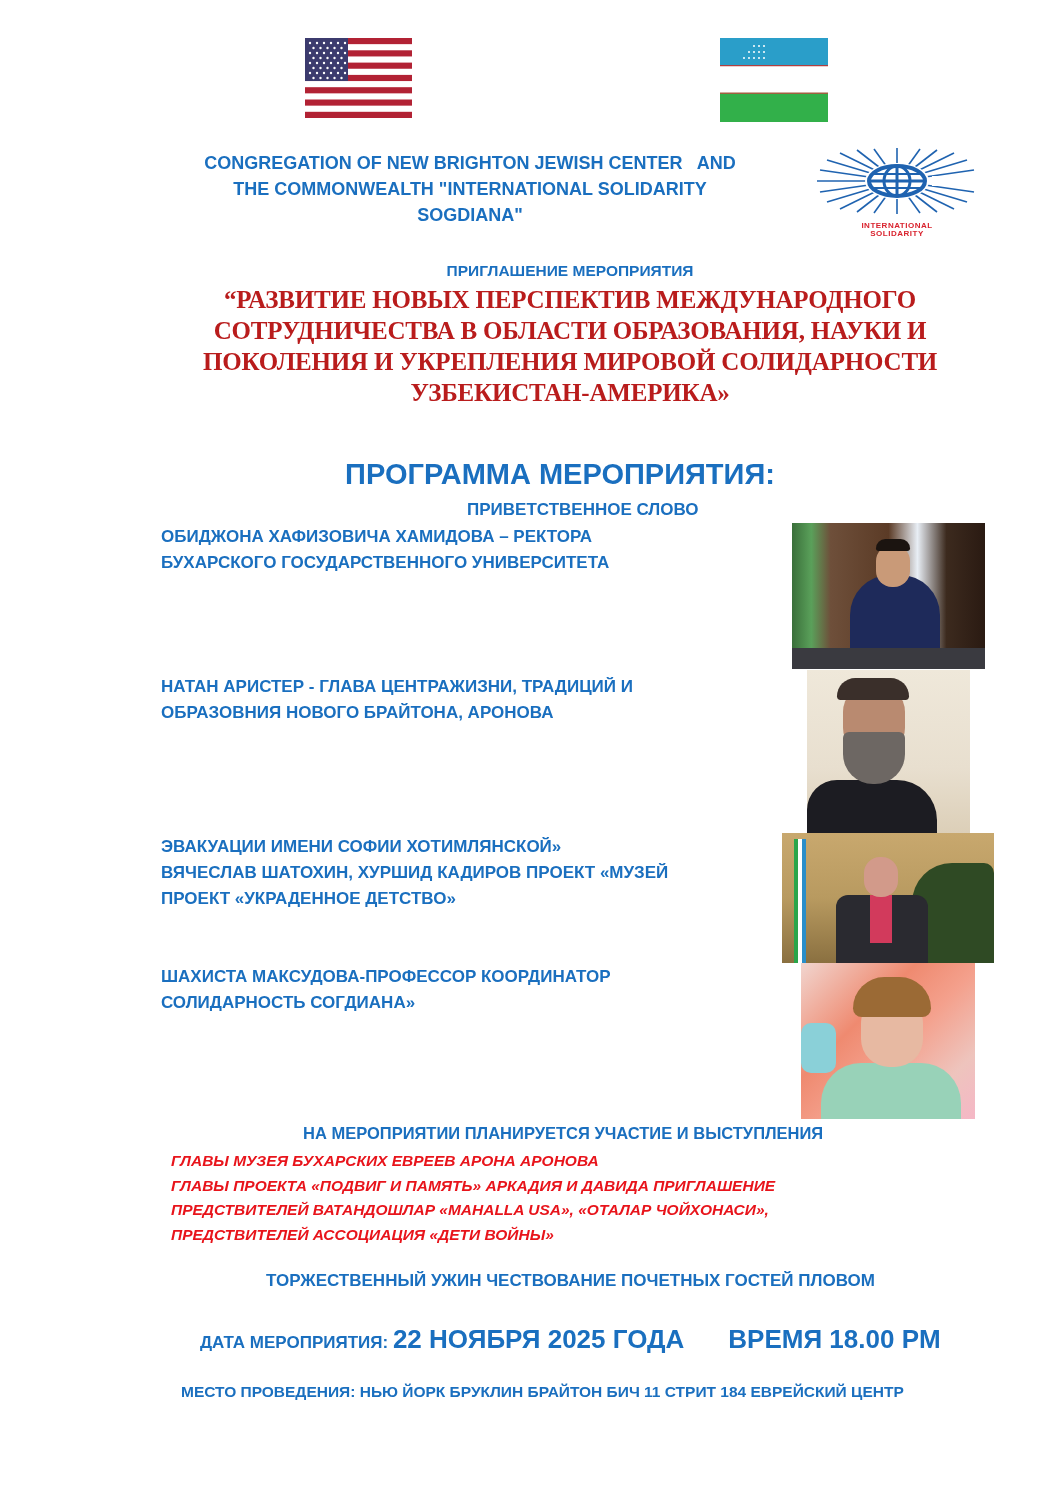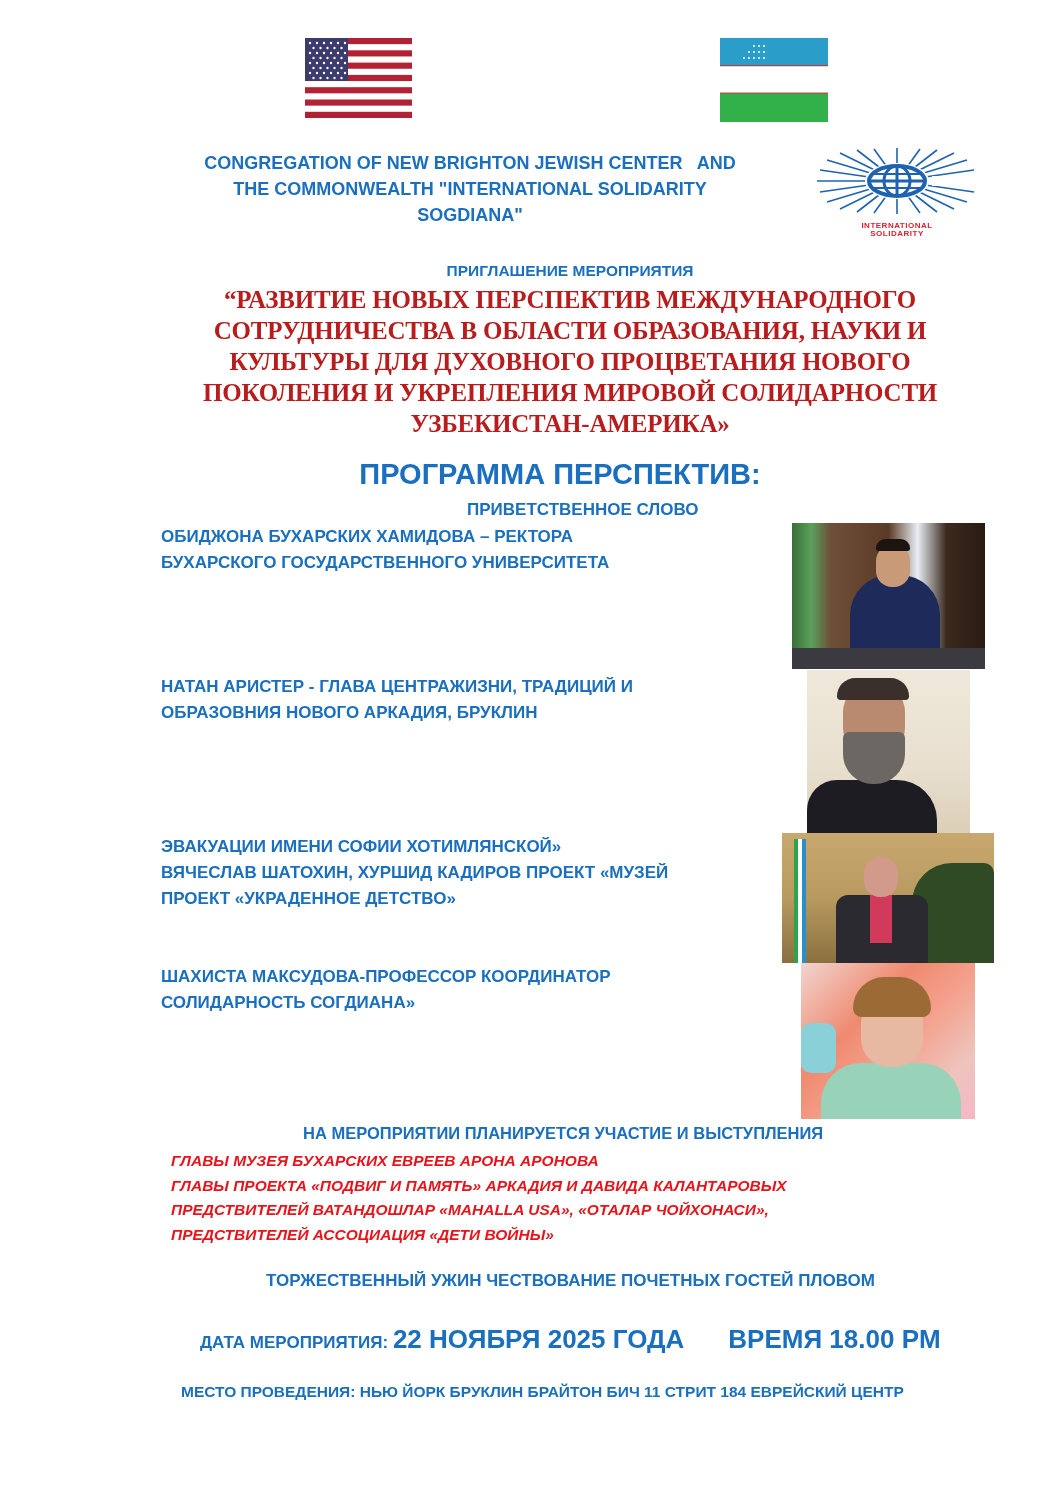--- a/index.html
+++ b/index.html
@@ -170,42 +170,41 @@
     <line x1="60" y1="40" x2="110" y2="40" stroke="#1f63b0" stroke-width="2"></line>
   </svg>
   <div style="color:#d9232e; font-size:8px; font-weight:bold; text-align:center; line-height:8px; letter-spacing:0.5px;">INTERNATIONAL</div>
   <div style="color:#d9232e; font-size:8px; font-weight:bold; text-align:center; line-height:8px; letter-spacing:0.5px;">SOLIDARITY</div>
 </div>
 
 <div class="abs invite-label blue">ПРИГЛАШЕНИЕ МЕРОПРИЯТИЯ</div>
 <div class="abs event-title magenta">
   <div>“РАЗВИТИЕ НОВЫХ ПЕРСПЕКТИВ МЕЖДУНАРОДНОГО</div>
   <div>СОТРУДНИЧЕСТВА В ОБЛАСТИ ОБРАЗОВАНИЯ, НАУКИ И</div>
-  <div>КУЛЬТУРЫ ДЛЯ ДУХОВНОГО ПРОЦВЕТАНИЯ НОВОГО</div>
   <div>ПОКОЛЕНИЯ И УКРЕПЛЕНИЯ МИРОВОЙ СОЛИДАРНОСТИ</div>
   <div>УЗБЕКИСТАН-АМЕРИКА»</div>
 </div>
 
-<div class="abs program-title blue">ПРОГРАММА ПЕРСПЕКТИВ:</div>
+<div class="abs program-title blue">ПРОГРАММА МЕРОПРИЯТИЯ:</div>
 <div class="abs blue" style="left:467px; top:500px; font-size:17px;">ПРИВЕТСТВЕННОЕ СЛОВО</div>
 
 <div class="abs speaker blue" style="top:524px;">
-  <div>ОБИДЖОНА БУХАРСКИХ ХАМИДОВА – РЕКТОРА</div>
+  <div>ОБИДЖОНА ХАФИЗОВИЧА ХАМИДОВА – РЕКТОРА</div>
   <div>БУХАРСКОГО ГОСУДАРСТВЕННОГО УНИВЕРСИТЕТА</div>
 </div>
 <div class="photo photo1">
   <div style="position:absolute; left:58px; top:52px; width:90px; height:94px; background:#1e2a5a; border-radius:40px 40px 0 0;"></div>
   <div style="position:absolute; left:84px; top:22px; width:34px; height:42px; background:#c99a78; border-radius:16px;"></div>
   <div style="position:absolute; left:84px; top:16px; width:34px; height:12px; background:#1b1410; border-radius:14px 14px 4px 4px;"></div>
   <div style="position:absolute; left:0; top:125px; width:193px; height:21px; background:#3a3a40;"></div>
 </div>
 
 <div class="abs speaker blue" style="top:674px;">
   <div>НАТАН АРИСТЕР - ГЛАВА ЦЕНТРАЖИЗНИ, ТРАДИЦИЙ И</div>
-  <div>ОБРАЗОВНИЯ НОВОГО АРКАДИЯ, БРУКЛИН</div>
+  <div>ОБРАЗОВНИЯ НОВОГО БРАЙТОНА, АРОНОВА</div>
 </div>
 <div class="photo photo2">
   <div style="position:absolute; left:0; top:110px; width:130px; height:60px; background:#1c1c22; border-radius:30px 40px 0 0;"></div>
   <div style="position:absolute; left:36px; top:14px; width:62px; height:72px; background:#b98a70; border-radius:28px;"></div>
   <div style="position:absolute; left:30px; top:8px; width:72px; height:22px; background:#3a2f2a; border-radius:30px 30px 6px 6px;"></div>
   <div style="position:absolute; left:36px; top:62px; width:62px; height:52px; background:#6d6763; border-radius:6px 6px 30px 30px;"></div>
 </div>
 
 <div class="abs speaker blue" style="top:834px; width:620px;">
   <div>ЭВАКУАЦИИ ИМЕНИ СОФИИ ХОТИМЛЯНСКОЙ»</div>
@@ -227,21 +226,21 @@
 <div class="photo photo4">
   <div style="position:absolute; left:0; top:60px; width:35px; height:50px; background:#8ad0d8; border-radius:10px;"></div>
   <div style="position:absolute; left:20px; top:100px; width:140px; height:60px; background:#98d2b8; border-radius:40px 40px 0 0;"></div>
   <div style="position:absolute; left:60px; top:32px; width:62px; height:72px; background:#e7b9a2; border-radius:28px;"></div>
   <div style="position:absolute; left:52px; top:14px; width:78px; height:40px; background:#9b6a35; border-radius:36px 36px 10px 10px;"></div>
 </div>
 
 <div class="abs blue" style="left:303px; top:1124px; font-size:16.5px;">НА МЕРОПРИЯТИИ ПЛАНИРУЕТСЯ УЧАСТИЕ И ВЫСТУПЛЕНИЯ</div>
 <div class="abs participants red">
   <div>ГЛАВЫ МУЗЕЯ БУХАРСКИХ ЕВРЕЕВ АРОНА АРОНОВА</div>
-  <div>ГЛАВЫ ПРОЕКТА «ПОДВИГ И ПАМЯТЬ» АРКАДИЯ И ДАВИДА КАЛАНТАРОВЫХ</div>
+  <div>ГЛАВЫ ПРОЕКТА «ПОДВИГ И ПАМЯТЬ» АРКАДИЯ И ДАВИДА ПРИГЛАШЕНИЕ</div>
   <div>ПРЕДСТВИТЕЛЕЙ ВАТАНДОШЛАР «MAHALLA USA», «ОТАЛАР ЧОЙХОНАСИ»,</div>
   <div>ПРЕДСТВИТЕЛЕЙ АССОЦИАЦИЯ «ДЕТИ ВОЙНЫ»</div>
 </div>
 
 <div class="abs blue" style="left:266px; top:1271px; font-size:17px;">ТОРЖЕСТВЕННЫЙ УЖИН ЧЕСТВОВАНИЕ ПОЧЕТНЫХ ГОСТЕЙ ПЛОВОМ</div>
 
 <div class="abs date-line blue">
   <span class="label" style="white-space:pre;">ДАТА МЕРОПРИЯТИЯ: </span><span>22 НОЯБРЯ 2025 ГОДА</span><span class="gap"></span><span>ВРЕМЯ 18.00 PM</span>
 </div>
 

